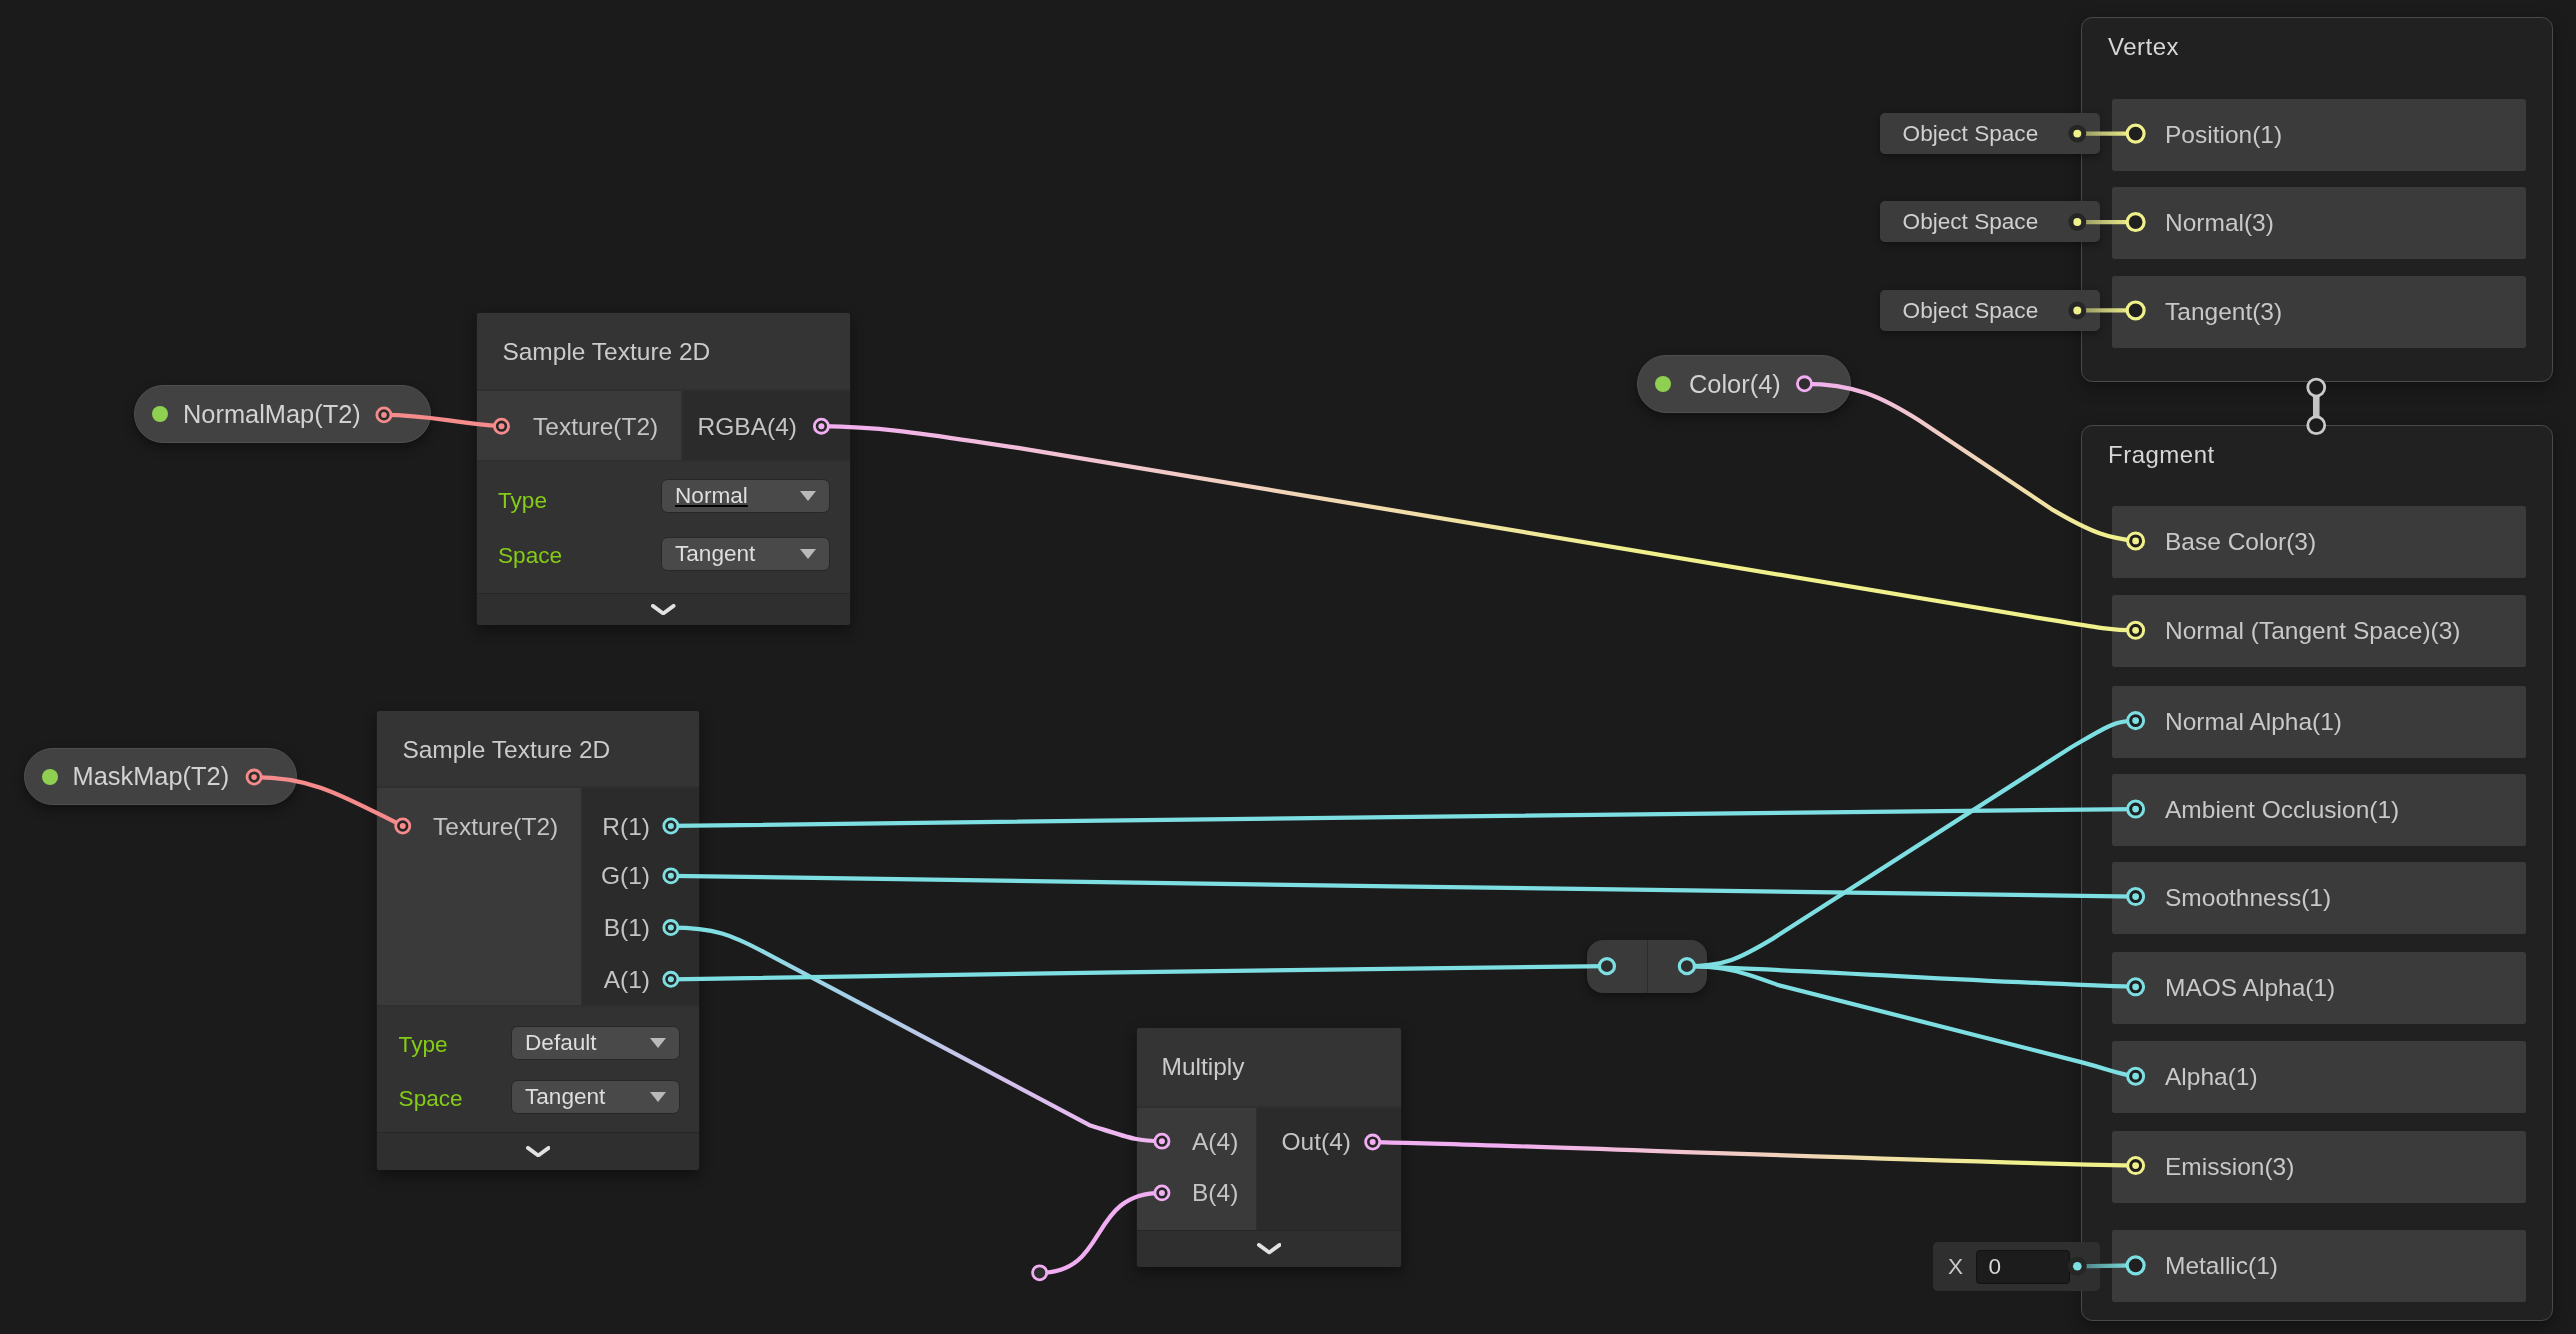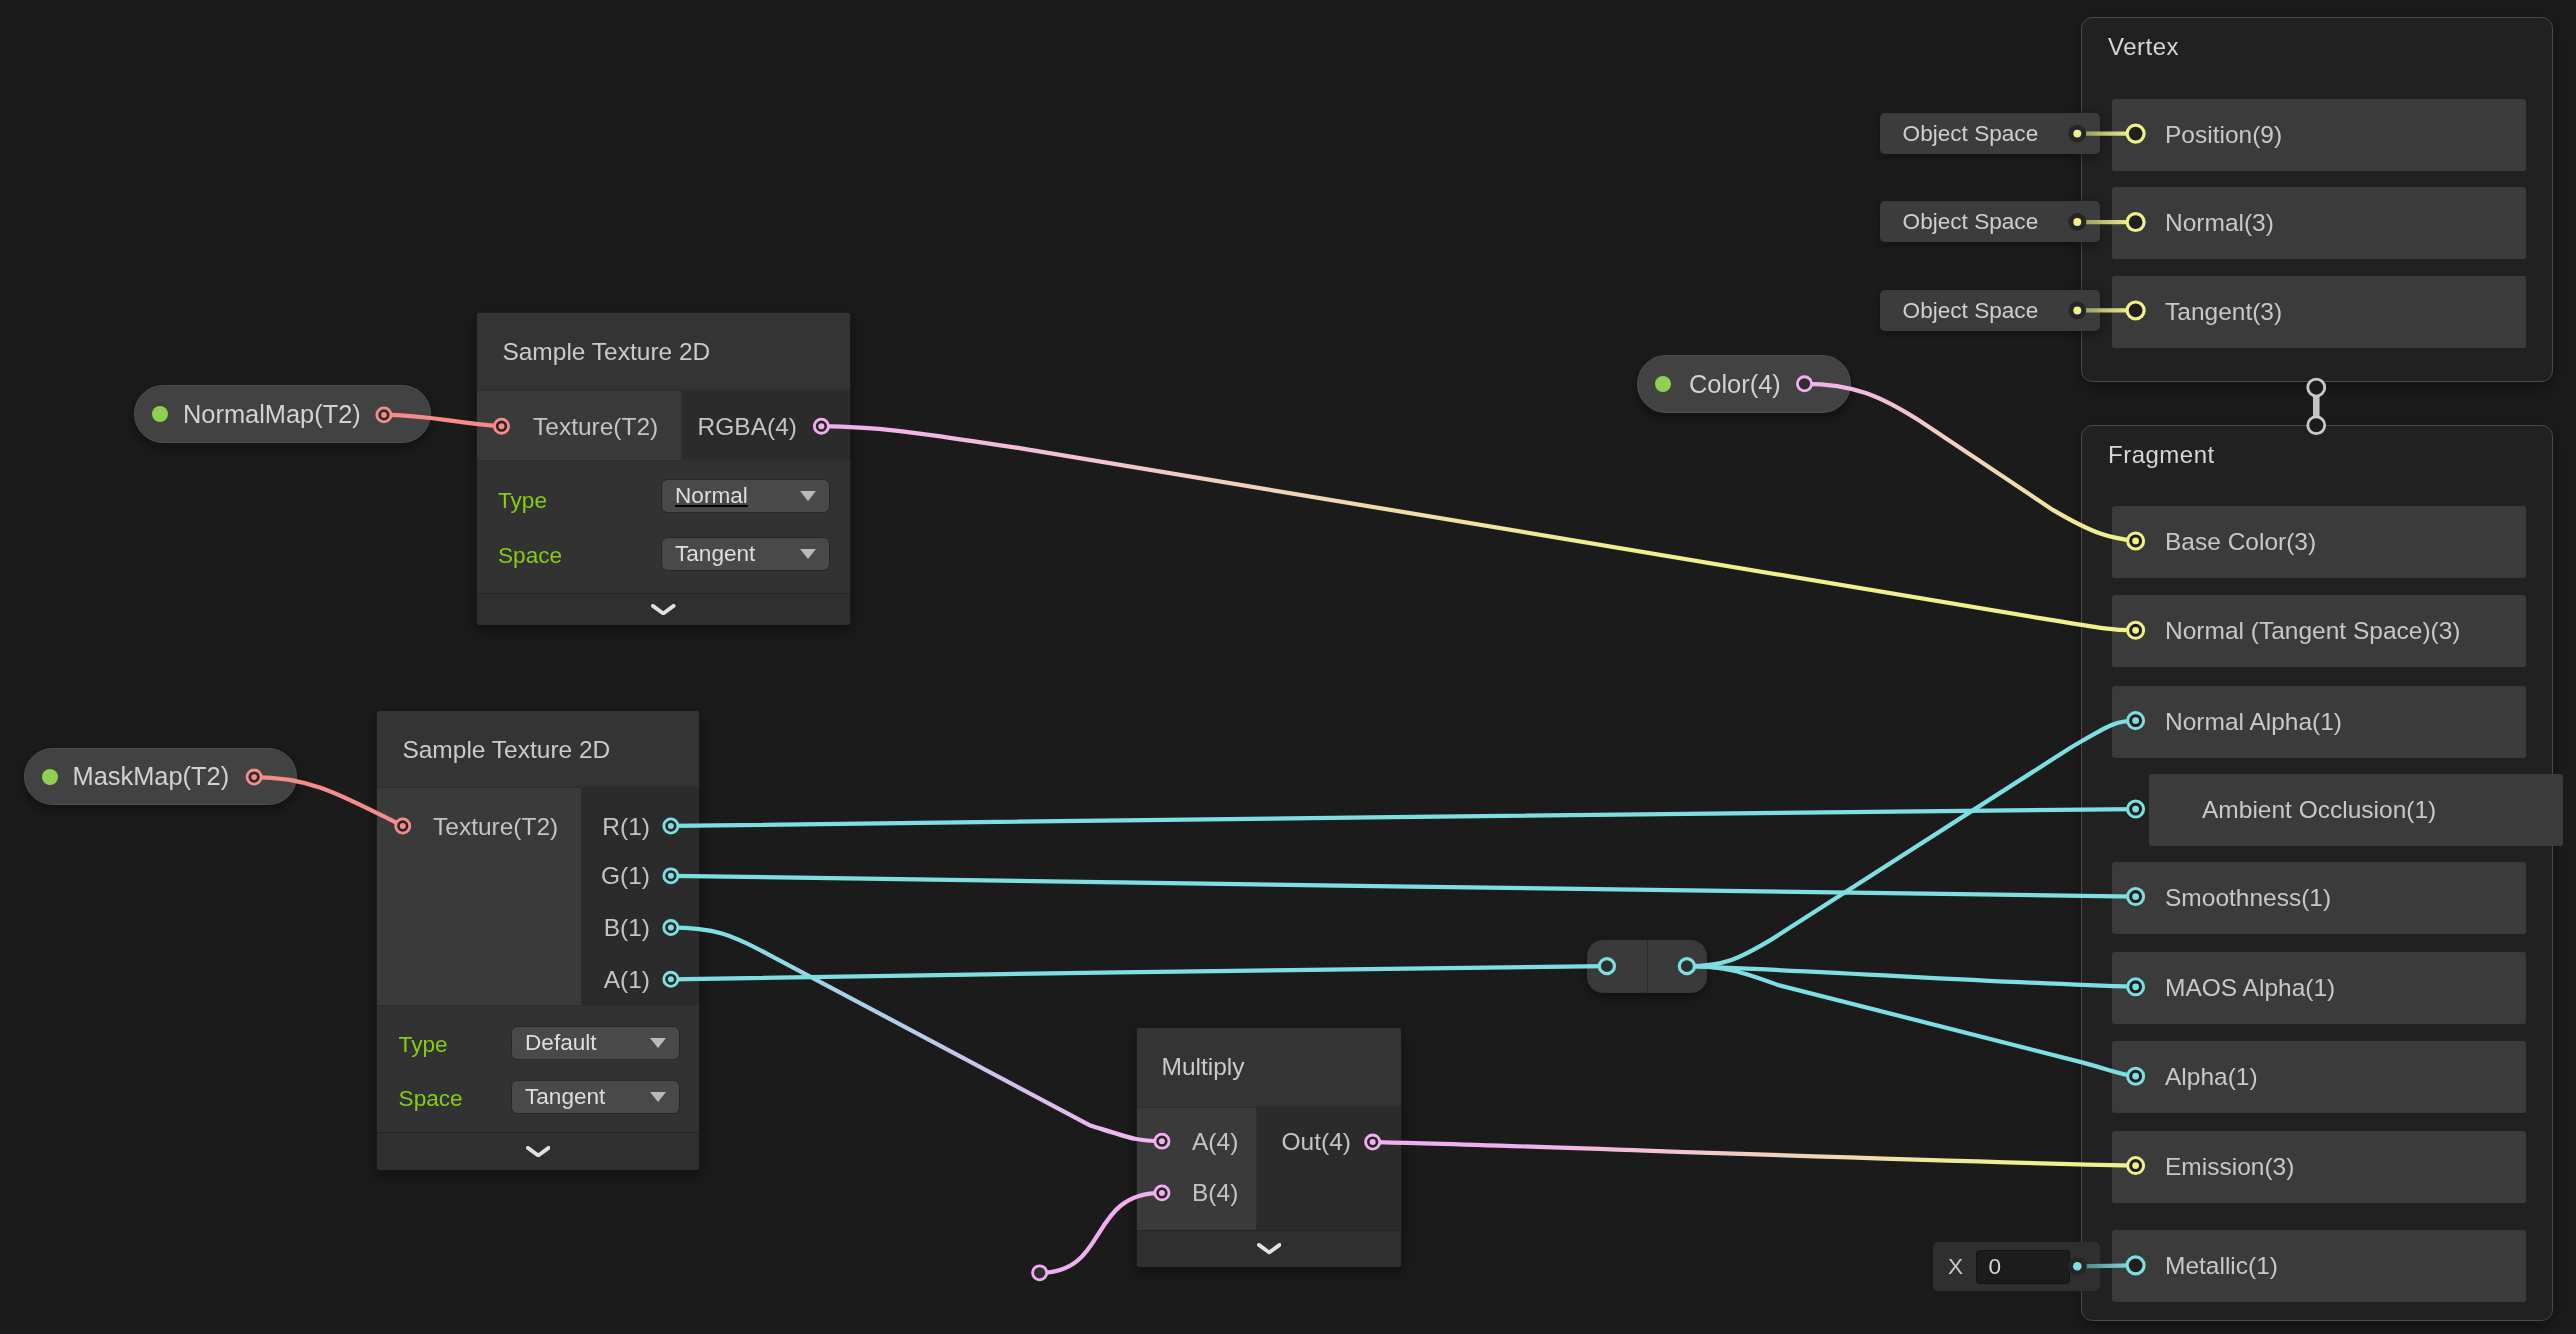--- a/index.html
+++ b/index.html
@@ -50,21 +50,21 @@
   .chev{display:block;}
 </style>
 </head>
 <body>
 
 <div id="canvas">
 
   <div class="stack-node" style="left:2081px;top:17px;width:470px;height:363px;">
     <div class="stack-title">Vertex</div>
     <div class="block-row" style="top:81px;">
-      <span class="block-label">Position(9)</span>
+      <span class="block-label">Position(1)</span>
     </div>
     <div class="block-row" style="top:169px;">
       <span class="block-label">Normal(3)</span>
     </div>
     <div class="block-row" style="top:258px;">
       <span class="block-label">Tangent(3)</span>
     </div>
   </div>
 
   <div class="os-pill" style="top:113px;">
@@ -81,21 +81,21 @@
     <div class="stack-title">Fragment</div>
     <div class="block-row" style="top:80px;">
       <span class="block-label">Base Color(3)</span>
       </div>
     <div class="block-row" style="top:169px;">
       <span class="block-label">Normal (Tangent Space)(3)</span>
       </div>
     <div class="block-row" style="top:260px;">
       <span class="block-label">Normal Alpha(1)</span>
       </div>
-    <div class="block-row" style="top:348px;margin-left:37px;">
+    <div class="block-row" style="top:348px;">
       <span class="block-label">Ambient Occlusion(1)</span>
       </div>
     <div class="block-row" style="top:436px;">
       <span class="block-label">Smoothness(1)</span>
       </div>
     <div class="block-row" style="top:526px;">
       <span class="block-label">MAOS Alpha(1)</span>
       </div>
     <div class="block-row" style="top:615px;">
       <span class="block-label">Alpha(1)</span>

